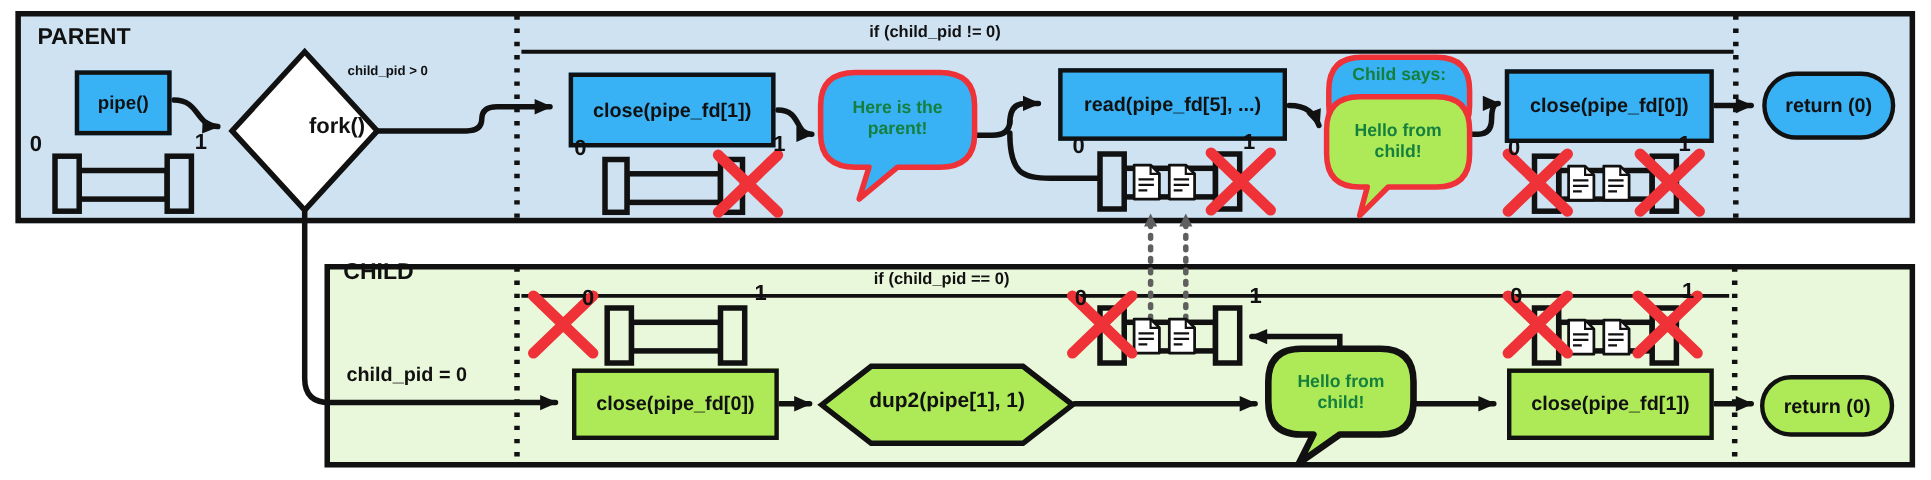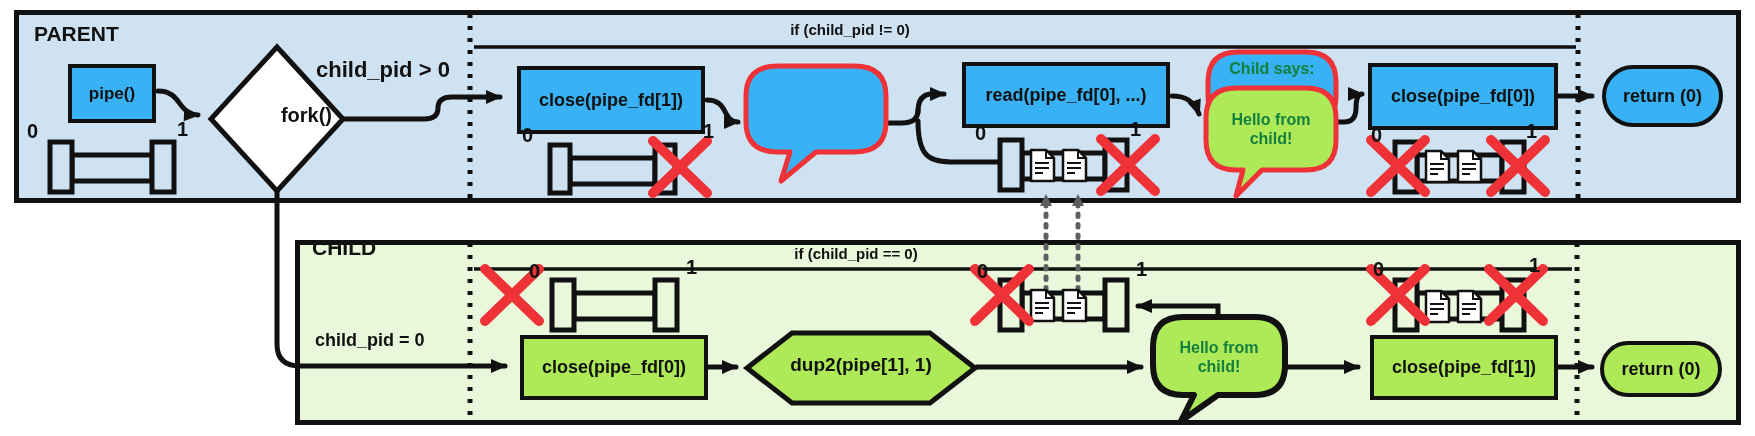--- a/index.html
+++ b/index.html
@@ -178,28 +178,29 @@
     <path d="M1236 88 H1306 Q1336 88 1336 118 V140 Q1336 170 1306 170 H1262 L1236 196 L1243 170 H1236 Q1206 170 1206 140 V118 Q1206 88 1236 88 Z" fill="#aeea58" stroke="#ee3238" stroke-width="5" stroke-linejoin="round"></path>
     <path d="M1183 317 H1255 Q1285 317 1285 347 V365 Q1285 395 1255 395 H1218 L1181 421 L1194 395 H1183 Q1153 395 1153 365 V347 Q1153 317 1183 317 Z" fill="#aeea58" stroke="#111" stroke-width="6" stroke-linejoin="round"></path>
   </svg>
 
   <div class="lbl title" style="left:34px;top:22px;">PARENT</div>
 
   <div class="proc blue" style="left:68px;top:64px;width:88px;height:59px;font-size:17px;">pipe()</div>
 
   <div class="lbl center" style="left:222px;top:104px;width:110px;font-size:20px;text-align:right;">fork()</div>
 
-  <div class="lbl" style="left:316px;top:58px;font-size:22px;">child_pid &gt; 0</div>
+  <div class="lbl" style="left:316px;top:58px;font-size:12px;">child_pid &gt; 0</div>
 
   <div class="lbl center" style="left:700px;top:22px;width:300px;font-size:15px;">if (child_pid != 0)</div>
 
   <div class="proc blue" style="left:517px;top:66px;width:188px;height:68px;">close(pipe_fd[1])</div>
 
-
-  <div class="proc blue" style="left:962px;top:62px;width:208px;height:66px;">read(pipe_fd[0], ...)</div>
+  <div class="bubbletext" style="left:752px;top:76px;width:128px;height:64px;">Here is the parent!</div>
+
+  <div class="proc blue" style="left:962px;top:62px;width:208px;height:66px;">read(pipe_fd[5], ...)</div>
 
   <div class="bubbletext" style="left:1212px;top:56px;width:120px;height:26px;">Child says:</div>
   <div class="bubbletext" style="left:1210px;top:96px;width:122px;height:66px;">Hello from child!</div>
 
   <div class="proc blue" style="left:1368px;top:63px;width:190px;height:67px;">close(pipe_fd[0])</div>
 
   <div class="proc blue stadium" style="left:1602px;top:65px;width:121px;height:62px;">return (0)</div>
 
   <div class="lbl fd" style="left:27px;top:120px;">0</div>
   <div class="lbl fd" style="left:177px;top:118px;">1</div>

